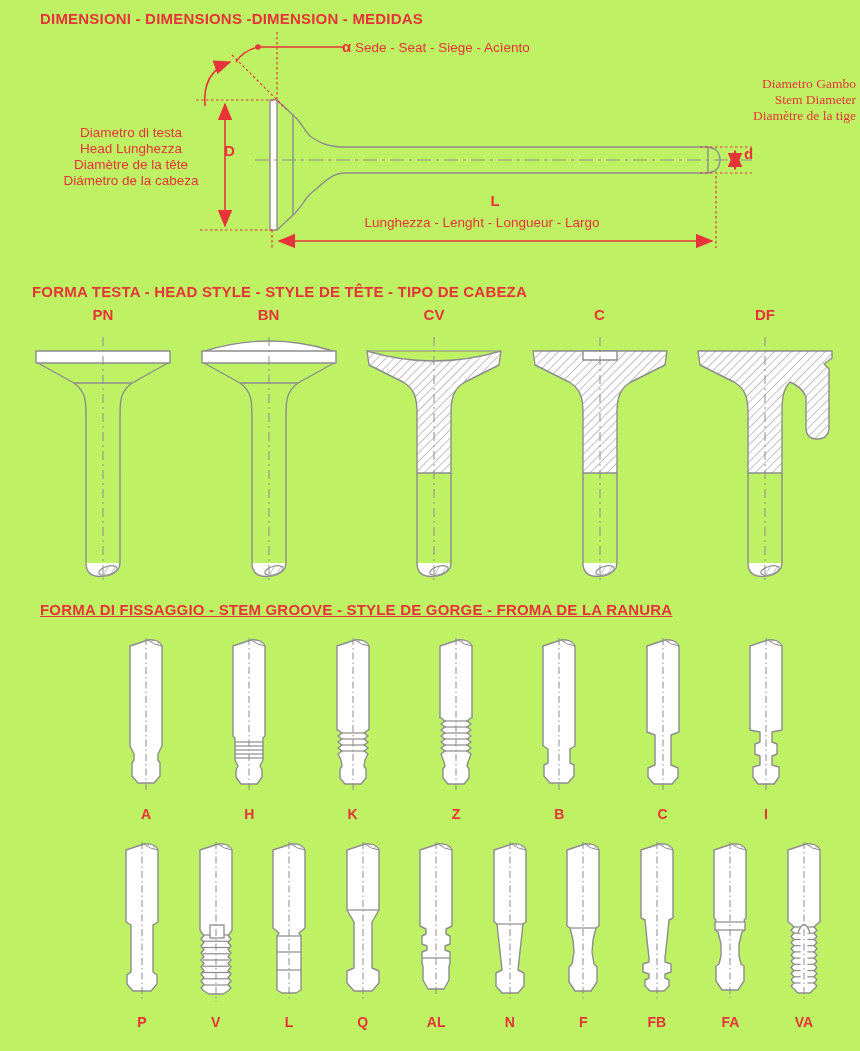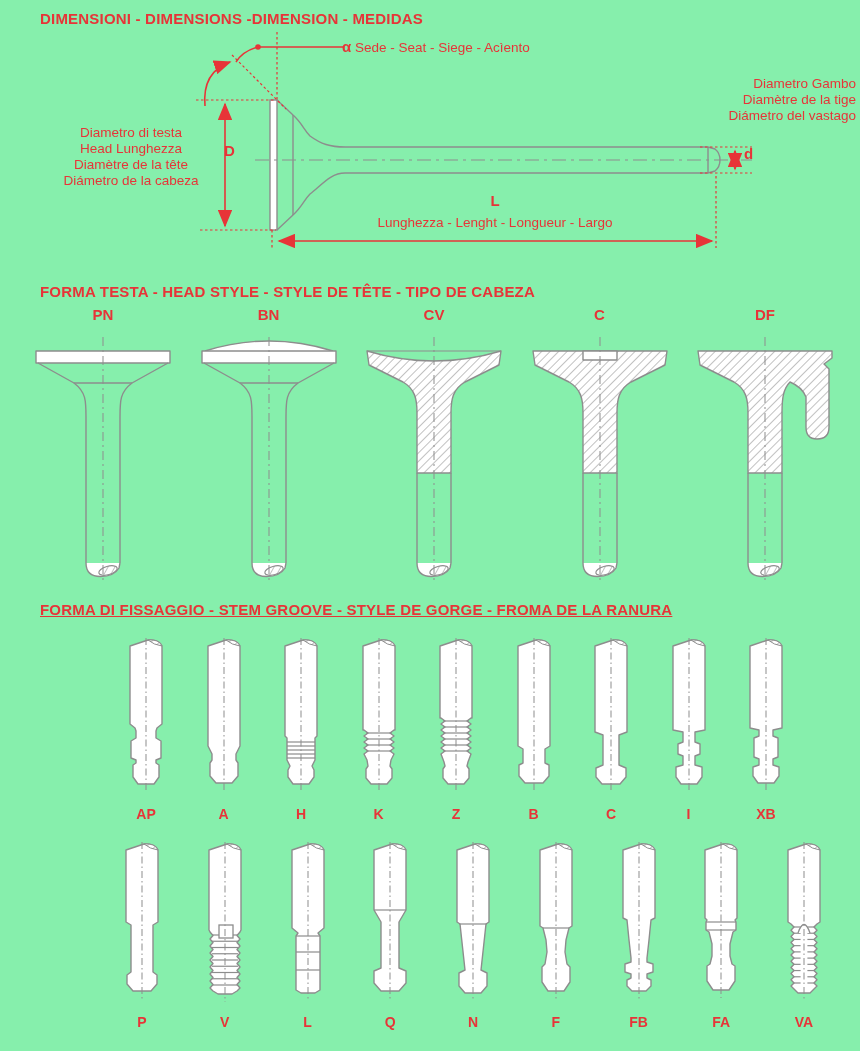--- a/index.html
+++ b/index.html
@@ -1,16 +1,16 @@
 <!DOCTYPE html>
 <html><head>
 <meta charset="utf-8">
 <style>
   html,body{margin:0;padding:0;background:#fff;}
-  #page{position:relative;width:860px;height:1051px;background:#86efac;overflow:hidden;
+  #page{position:relative;width:860px;height:1051px;background:#bef264;overflow:hidden;
         font-family:"Liberation Sans", sans-serif;}
   .title{position:absolute;font-size:15px;font-weight:bold;color:#e73438;letter-spacing:.2px;white-space:nowrap;}
   .lbl{position:absolute;font-size:13.5px;color:#e73438;line-height:16px;white-space:nowrap;}
   .sym{position:absolute;font-size:15px;font-weight:bold;color:#e73438;}
   .figrow{position:absolute;display:flex;justify-content:space-between;}
   .fig{display:flex;flex-direction:column;align-items:center;}
   .fig .code{font-size:15px;font-weight:bold;color:#e73438;text-align:center;line-height:20px;}
   .stemfig .code{font-size:14px;margin-top:2px;}
   svg{display:block;}
 </style>
@@ -63,31 +63,31 @@
   </div>
 
   <div class="lbl" style="left:40px;top:125px;width:182px;text-align:center;">
     <div>Diametro di testa</div>
     <div>Head Lunghezza</div>
     <div>Diamètre de la tête</div>
     <div>Diámetro de la cabeza</div>
   </div>
   <div class="sym" style="left:224px;top:142px;">D</div>
 
-  <div class="lbl" style="left:640px;top:76px;width:216px;text-align:right;">
+  <div class="lbl" style="left:640px;top:76px;width:216px;text-align:right;font-family:Liberation Serif, serif;">
     <div>Diametro Gambo</div>
+    <div>Stem Diameter</div>
     <div>Diamètre de la tige</div>
-    <div>Diámetro del vastago</div>
   </div>
   <div class="sym" style="left:744px;top:145px;">d</div>
 
   <div class="sym" style="left:345px;top:192px;width:300px;text-align:center;">L</div>
-  <div class="lbl" style="left:295px;top:215px;width:400px;text-align:center;">Lunghezza - Lenght - Longueur - Largo</div>
-
-  <div class="title" style="left:40px;top:283px;">FORMA TESTA - HEAD STYLE - STYLE DE TÊTE - TIPO DE CABEZA</div>
+  <div class="lbl" style="left:282px;top:215px;width:400px;text-align:center;">Lunghezza - Lenght - Longueur - Largo</div>
+
+  <div class="title" style="left:32px;top:283px;">FORMA TESTA - HEAD STYLE - STYLE DE TÊTE - TIPO DE CABEZA</div>
   <div class="figrow" style="left:28px;top:305px;width:812px;" id="headRow">
       <div class="fig">
         <div class="code">PN</div>
         <div>
           <svg width="150" height="262" viewBox="0 0 150 262">
             <defs>
               <pattern id="h1" patternUnits="userSpaceOnUse" width="6" height="6" patternTransform="rotate(45)">
                 <rect width="6" height="6" fill="#fff"></rect>
                 <line x1="0" y1="0" x2="0" y2="6" stroke="#8d8d8d" stroke-width="1.1"></line>
               </pattern>
@@ -213,36 +213,20 @@
             <path d="M58,238 C58,247 63,251.5 72.5,251.5 C82,251.5 88,248 91,243 L92,238" fill="#fff" stroke="#8d8d8d" stroke-width="1.4"></path>
             <ellipse cx="80" cy="245.5" rx="9.5" ry="4.2" transform="rotate(-16 80 245.5)" fill="url(#h10)" stroke="#8d8d8d" stroke-width="1.2"></ellipse>
             <path d="M75,12 V258" fill="none" stroke="#8d8d8d" stroke-width="1" stroke-dasharray="9,4,2,4"></path>
           </svg>
         </div>
       </div>
     </div>
 
   <div class="title" style="left:40px;top:601px;text-decoration:underline;">FORMA DI FISSAGGIO - STEM GROOVE - STYLE DE GORGE - FROMA DE LA RANURA</div>
   <div class="figrow" style="left:114px;top:636px;width:684px;" id="stemRow1">
-      <div class="fig stemfig">
-        <div>
-          <svg width="64" height="166" viewBox="0 0 64 166">
-            <defs>
-              <pattern id="h11" patternUnits="userSpaceOnUse" width="6" height="6" patternTransform="rotate(45)">
-                <rect width="6" height="6" fill="#fff"></rect>
-                <line x1="0" y1="0" x2="0" y2="6" stroke="#8d8d8d" stroke-width="1.1"></line>
-              </pattern>
-            </defs>
-            <path d="M16,10 L16,10 L16,88 L21,92 L22,95 L22,102 L17,105 L17,122 L22,124 L22,127 L19,129 L19,141 L24,148 L40,148 L45,141 L45,129 L42,127 L42,124 L47,122 L47,105 L42,102 L42,95 L43,92 L48,88 L48,10 Q45,3 34,4 Z" fill="#fff" stroke="#8d8d8d" stroke-width="1.4" stroke-linejoin="round"></path>
-            <path d="M34,4 Q45,3 48,10 Q40,9 34,4 Z" fill="url(#h11)" stroke="#8d8d8d" stroke-width="1"></path>
-            <path d="M32,2 V156" fill="none" stroke="#8d8d8d" stroke-width="1" stroke-dasharray="7,3,1.5,3"></path>
-          </svg>
-        </div>
-        <div class="code">AP</div>
-      </div>
       <div class="fig stemfig">
         <div>
           <svg width="64" height="166" viewBox="0 0 64 166">
             <defs>
               <pattern id="h12" patternUnits="userSpaceOnUse" width="6" height="6" patternTransform="rotate(45)">
                 <rect width="6" height="6" fill="#fff"></rect>
                 <line x1="0" y1="0" x2="0" y2="6" stroke="#8d8d8d" stroke-width="1.1"></line>
               </pattern>
             </defs>
             <path d="M16,10 L16,10 L16,110 L20,118 L20,124 L18,127 L18,140 L24,147 L40,147 L46,140 L46,127 L44,124 L44,118 L48,110 L48,10 Q45,3 34,4 Z" fill="#fff" stroke="#8d8d8d" stroke-width="1.4" stroke-linejoin="round"></path>
@@ -355,36 +339,20 @@
                 <rect width="6" height="6" fill="#fff"></rect>
                 <line x1="0" y1="0" x2="0" y2="6" stroke="#8d8d8d" stroke-width="1.1"></line>
               </pattern>
             </defs>
             <path d="M16,10 L16,10 L16,94 L26,96 L26,106 L21,108 L21,118 L26,120 L26,129 L19,131 L19,141 L24,148 L40,148 L45,141 L45,131 L38,129 L38,120 L43,118 L43,108 L38,106 L38,96 L48,94 L48,10 Q45,3 34,4 Z" fill="#fff" stroke="#8d8d8d" stroke-width="1.4" stroke-linejoin="round"></path>
             <path d="M34,4 Q45,3 48,10 Q40,9 34,4 Z" fill="url(#h18)" stroke="#8d8d8d" stroke-width="1"></path>
             <path d="M32,2 V156" fill="none" stroke="#8d8d8d" stroke-width="1" stroke-dasharray="7,3,1.5,3"></path>
           </svg>
         </div>
         <div class="code">I</div>
-      </div>
-      <div class="fig stemfig">
-        <div>
-          <svg width="64" height="166" viewBox="0 0 64 166">
-            <defs>
-              <pattern id="h19" patternUnits="userSpaceOnUse" width="6" height="6" patternTransform="rotate(45)">
-                <rect width="6" height="6" fill="#fff"></rect>
-                <line x1="0" y1="0" x2="0" y2="6" stroke="#8d8d8d" stroke-width="1.1"></line>
-              </pattern>
-            </defs>
-            <path d="M16,10 L16,10 L16,92 L25,94 L25,100 L20,102 L20,121 L25,123 L25,129 L19,131 L19,140 L24,147 L40,147 L45,140 L45,131 L39,129 L39,123 L44,121 L44,102 L39,100 L39,94 L48,92 L48,10 Q45,3 34,4 Z" fill="#fff" stroke="#8d8d8d" stroke-width="1.4" stroke-linejoin="round"></path>
-            <path d="M34,4 Q45,3 48,10 Q40,9 34,4 Z" fill="url(#h19)" stroke="#8d8d8d" stroke-width="1"></path>
-            <path d="M32,2 V155" fill="none" stroke="#8d8d8d" stroke-width="1" stroke-dasharray="7,3,1.5,3"></path>
-          </svg>
-        </div>
-        <div class="code">XB</div>
       </div>
     </div>
   <div class="figrow" style="left:110px;top:840px;width:726px;" id="stemRow2">
       <div class="fig stemfig">
         <div>
           <svg width="64" height="170" viewBox="0 0 64 170">
             <defs>
               <pattern id="h21" patternUnits="userSpaceOnUse" width="6" height="6" patternTransform="rotate(45)">
                 <rect width="6" height="6" fill="#fff"></rect>
                 <line x1="0" y1="0" x2="0" y2="6" stroke="#8d8d8d" stroke-width="1.1"></line>
@@ -451,20 +419,37 @@
                 <line x1="0" y1="0" x2="0" y2="6" stroke="#8d8d8d" stroke-width="1.1"></line>
               </pattern>
             </defs>
             <path d="M16,10 L16,10 L16,70 L23,82 L23,128 L16,131 L16,143 L23,151 L41,151 L48,143 L48,131 L41,128 L41,82 L48,70 L48,10 Q45,3 34,4 Z" fill="#fff" stroke="#8d8d8d" stroke-width="1.4" stroke-linejoin="round"></path>
             <path d="M34,4 Q45,3 48,10 Q40,9 34,4 Z" fill="url(#h24)" stroke="#8d8d8d" stroke-width="1"></path>
             <line x1="16" y1="70" x2="48" y2="70" stroke="#8d8d8d" stroke-width="1.2"></line>
             <path d="M32,2 V159" fill="none" stroke="#8d8d8d" stroke-width="1" stroke-dasharray="7,3,1.5,3"></path>
           </svg>
         </div>
         <div class="code">Q</div>
+      </div>
+      <div class="fig stemfig">
+        <div>
+          <svg width="64" height="170" viewBox="0 0 64 170">
+            <defs>
+              <pattern id="h25" patternUnits="userSpaceOnUse" width="6" height="6" patternTransform="rotate(45)">
+                <rect width="6" height="6" fill="#fff"></rect>
+                <line x1="0" y1="0" x2="0" y2="6" stroke="#8d8d8d" stroke-width="1.1"></line>
+              </pattern>
+            </defs>
+            <path d="M16,10 L16,10 L16,86 L22,89 L22,94 L18,96 L18,104 L23,106 L23,110 L18,112 L18,124 L19,126 L19,140 L24,149 L40,149 L45,140 L45,126 L46,124 L46,112 L41,110 L41,106 L46,104 L46,96 L42,94 L42,89 L48,86 L48,10 Q45,3 34,4 Z" fill="#fff" stroke="#8d8d8d" stroke-width="1.4" stroke-linejoin="round"></path>
+            <path d="M34,4 Q45,3 48,10 Q40,9 34,4 Z" fill="url(#h25)" stroke="#8d8d8d" stroke-width="1"></path>
+            <line x1="18" y1="118" x2="46" y2="118" stroke="#8d8d8d" stroke-width="1.2"></line>
+            <path d="M32,2 V157" fill="none" stroke="#8d8d8d" stroke-width="1" stroke-dasharray="7,3,1.5,3"></path>
+          </svg>
+        </div>
+        <div class="code">AL</div>
       </div>
       <div class="fig stemfig">
         <div>
           <svg width="64" height="170" viewBox="0 0 64 170">
             <defs>
               <pattern id="h27" patternUnits="userSpaceOnUse" width="6" height="6" patternTransform="rotate(45)">
                 <rect width="6" height="6" fill="#fff"></rect>
                 <line x1="0" y1="0" x2="0" y2="6" stroke="#8d8d8d" stroke-width="1.1"></line>
               </pattern>
             </defs>

